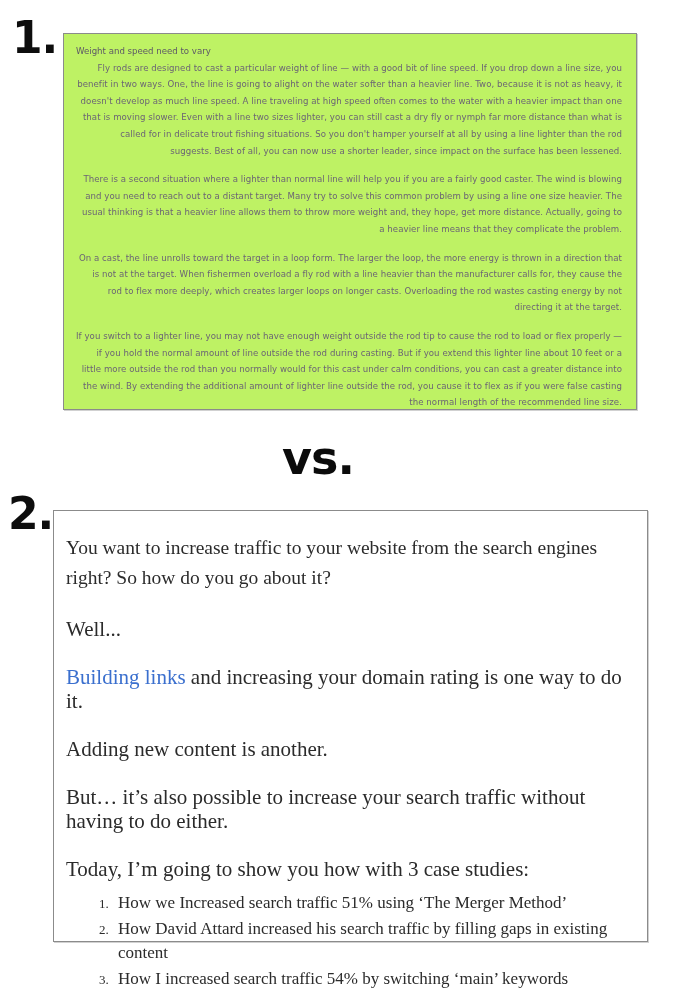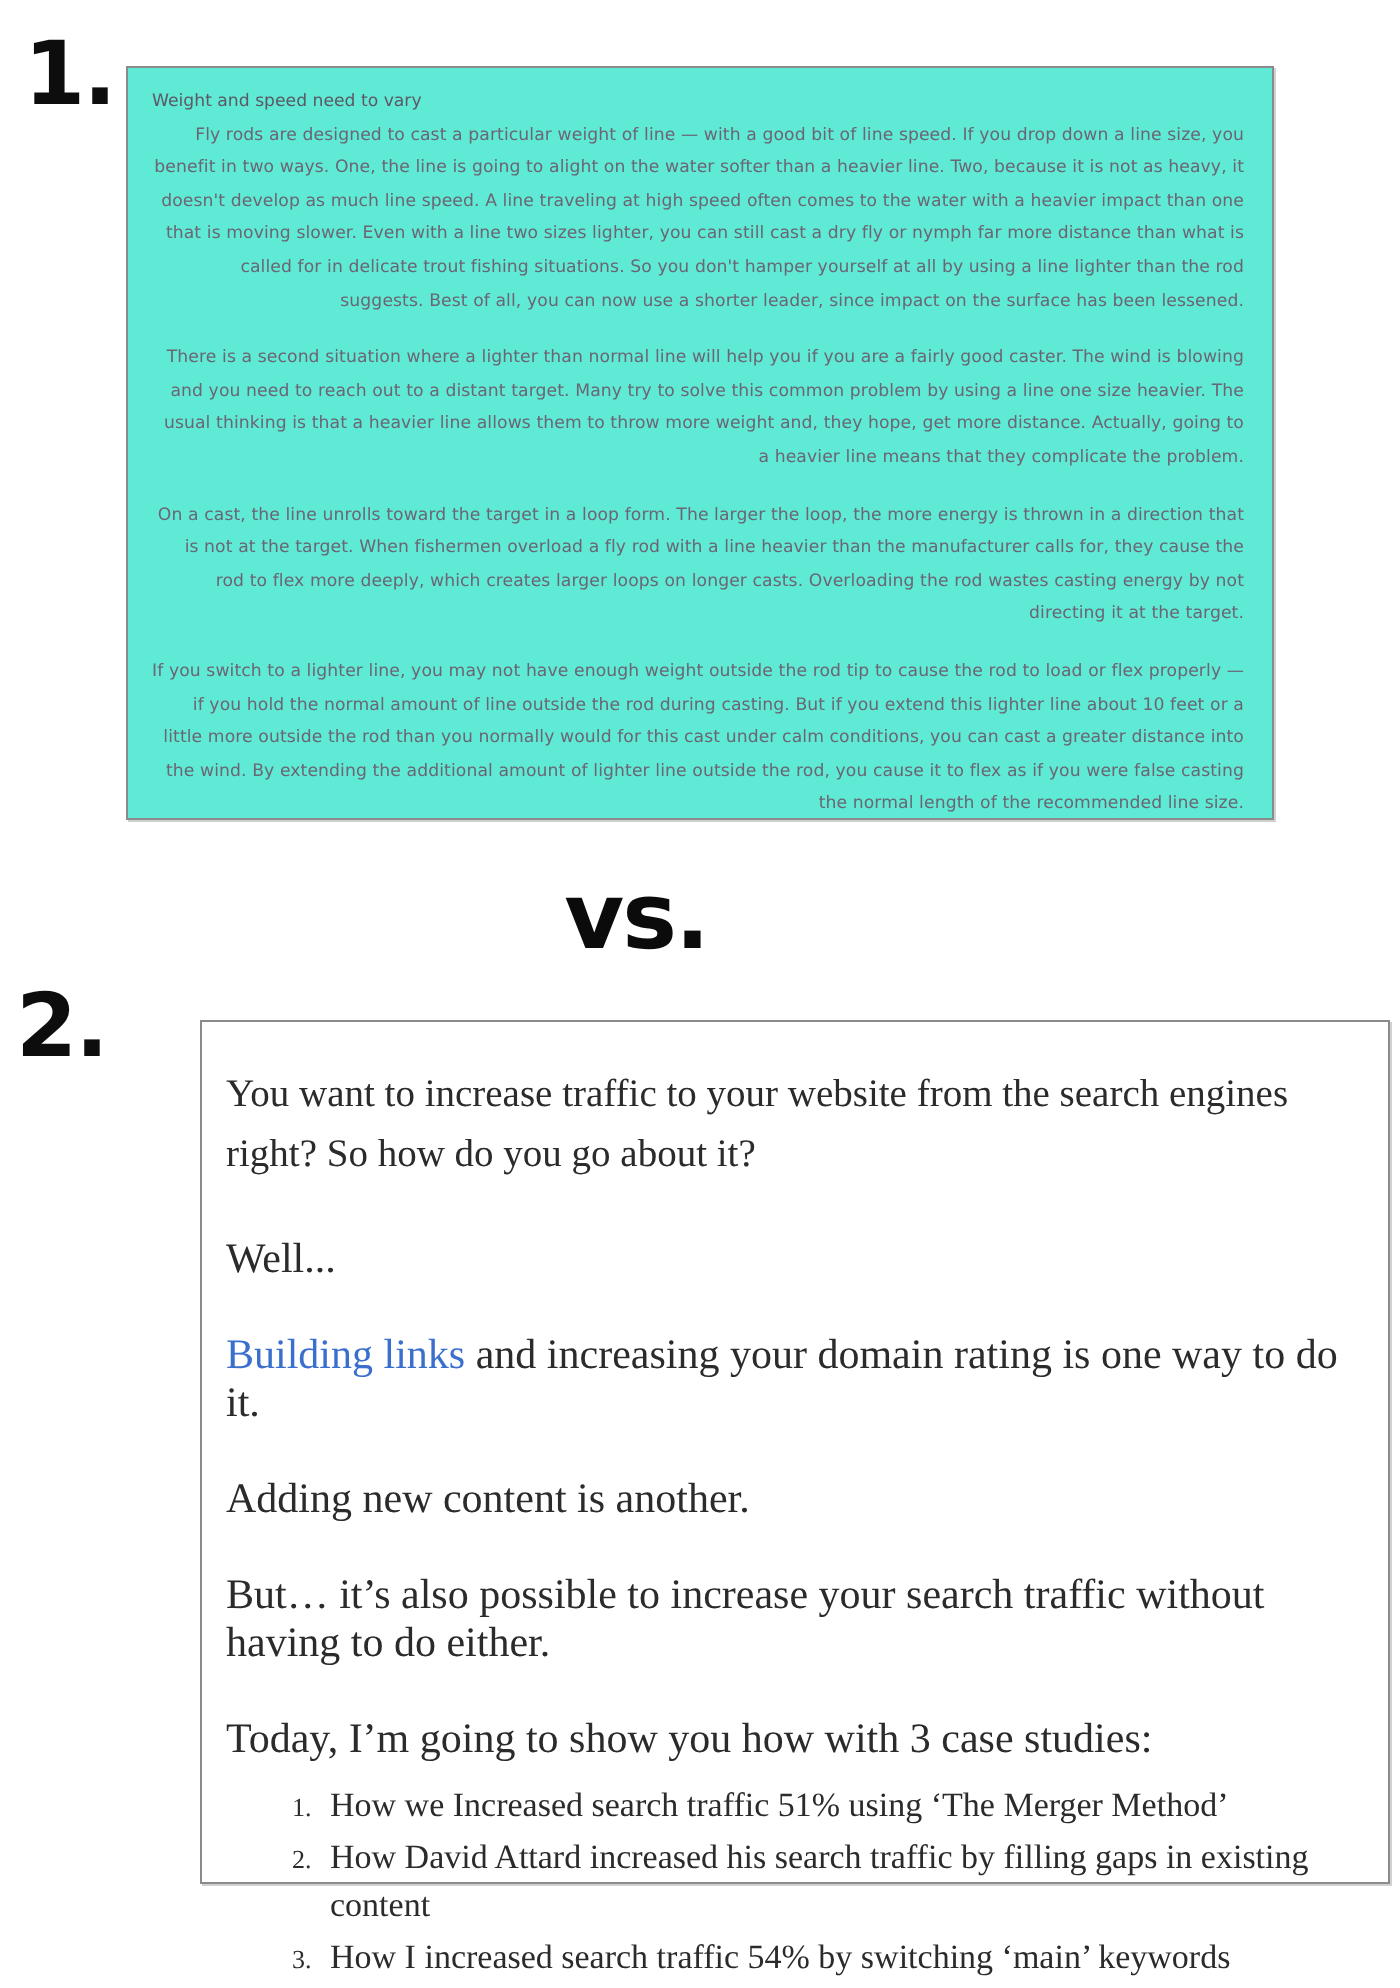--- a/index.html
+++ b/index.html
@@ -44,21 +44,21 @@
 
   
   #panel-one {
     position: absolute;
     left: 63px;
     top: 33px;
     width: 574px;
     height: 377px;
     box-sizing: border-box;
     border: 1px solid #8b8b8b;
-    background: #5eead4;
+    background: #bef264;
     padding: 9px 14px 10px 12px;
     box-shadow: 1px 1px 0 rgba(0,0,0,0.18);
   }
   #panel-one .p1-text {
     font-family: "DejaVu Sans", sans-serif;
     font-size: 8.6px;
     line-height: 16.6px;
     color: #6b6574;
     margin: 0;
     text-align: right;
@@ -78,21 +78,20 @@
     position: absolute;
     left: 53px;
     top: 510px;
     width: 595px;
     height: 432px;
     box-sizing: border-box;
     border: 1px solid #8b8b8b;
     background: #ffffff;
     padding: 22px 10px 18px 12px;
     box-shadow: 1px 1px 0 rgba(0,0,0,0.18);
-    margin-left: 47px;
   }
   #panel-two .p2-lead {
     font-family: "Liberation Serif", serif;
     font-size: 19.5px;
     line-height: 30px;
     color: #2b2b2b;
     margin: 0 0 0 0;
   }
   #panel-two .p2-para {
     font-family: "Liberation Serif", serif;

